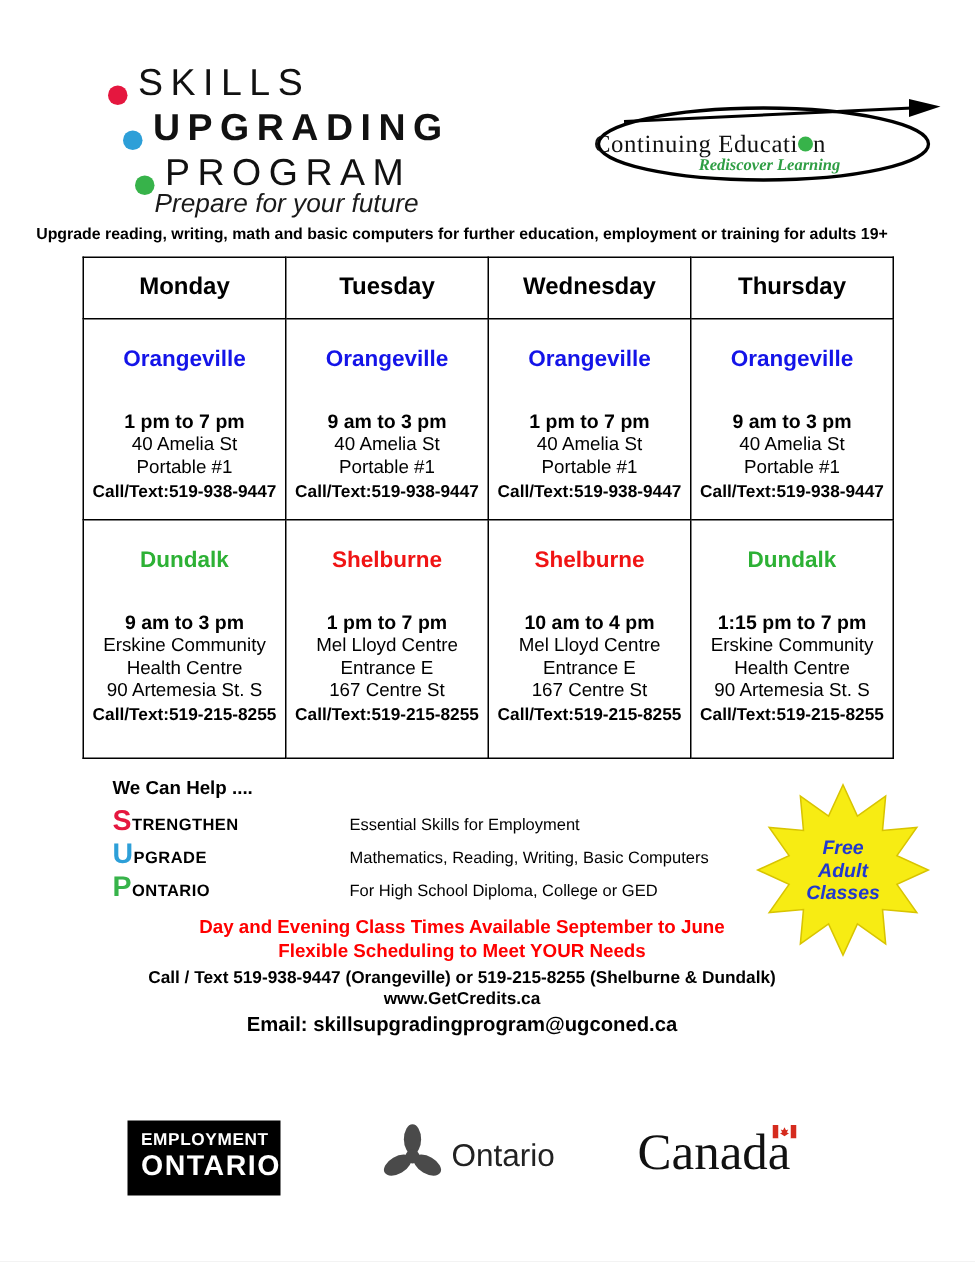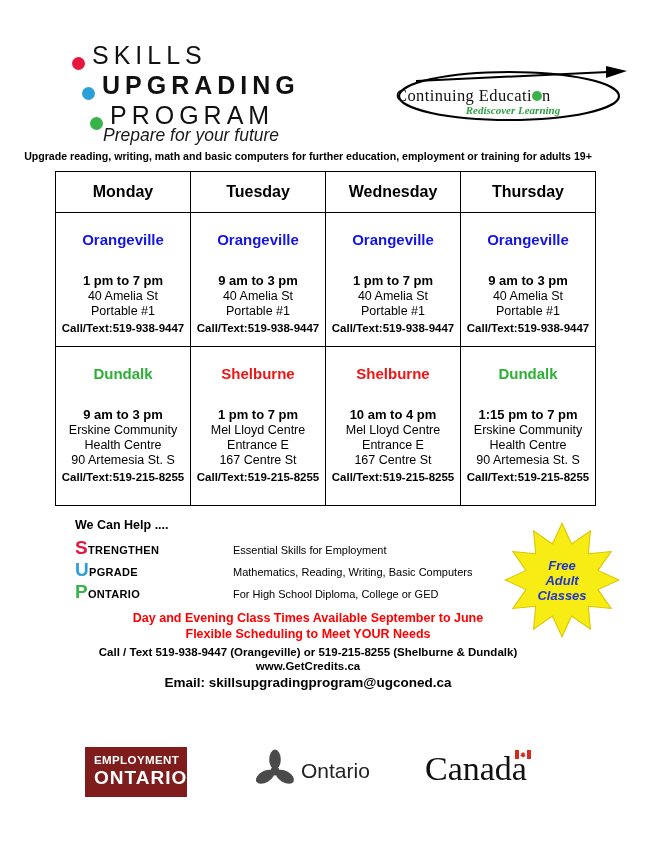--- a/index.html
+++ b/index.html
@@ -75,21 +75,21 @@
 
   
   .promo { position:absolute; top:611px; left:8px; width:600px; text-align:center; }
   .promo-red   { color:#ff0000; font-weight:bold; font-size:12.5px; line-height:15.5px; }
   .promo-call  { font-weight:bold; font-size:11.5px; line-height:14px; margin-top:3px; }
   .promo-web   { font-weight:bold; font-size:11.5px; line-height:14px; }
   .promo-email { font-weight:bold; font-size:13.5px; line-height:17px; margin-top:1px; }
 
   
   .eo-logo { position:absolute; left:85px; top:747px; width:102px; height:50px;
-             background:#7f1d1d; color:#fff; padding:7px 9px; }
+             background:#000000; color:#fff; padding:7px 9px; }
   .eo-line1 { font-size:11.5px; font-weight:bold; letter-spacing:0.4px; }
   .eo-line2 { font-size:19px;   font-weight:bold; letter-spacing:1px; margin-top:1px; }
 
   .ontario-logo { position:absolute; left:252px; top:748px; display:flex; align-items:center; gap:3px; }
   .ontario-word { font-size:21px; color:#222; }
 
   .canada-logo { position:relative; position:absolute; left:425px; top:750px;
                  font-family:"Liberation Serif", serif; font-size:34px; color:#111; }
   .canada-flag { position:absolute; right:-4px; top:0px; }
 </style>

